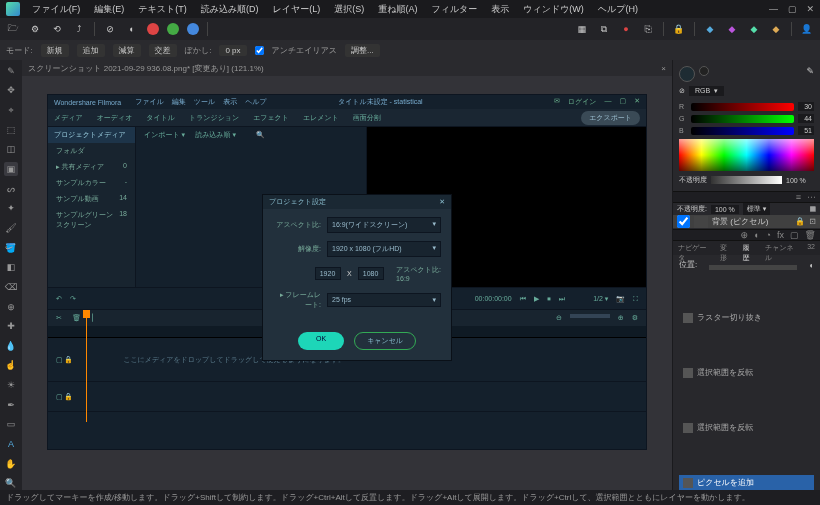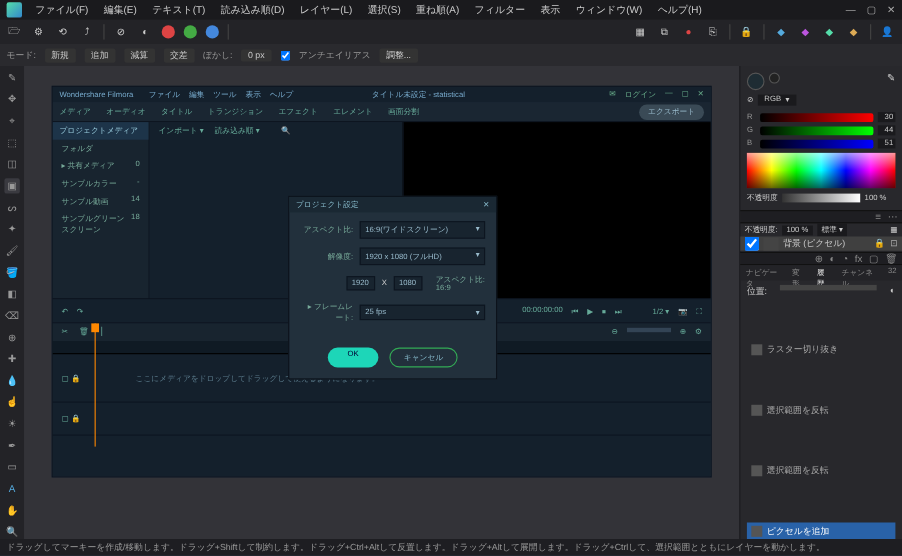--- a/index.html
+++ b/index.html
@@ -84,21 +84,21 @@
 .rp-layers-hd .sel { background: #1a1a1d; padding: 1px 4px; }
 .rp-layer { height: 18px; display: flex; align-items: center; padding: 0 4px; gap: 4px; font-size: 8px; margin-bottom: 1px; }
 .rp-layer.active { background: #2962a8; color: #fff; }
 .rp-layer .thumb { width: 14px; height: 12px; background: #444; }
 .rp-layer .icons { margin-left: auto; display: flex; gap: 4px; color: #aaa; }
 .rp-spacer { flex: 1; }
 .rp-adjust-tabs { height: 14px; display: flex; font-size: 7px; background: #232327; }
 .rp-adjust-tabs span { padding: 2px 5px; color: #888; }
 .rp-adjust-tabs span.active { color: #ddd; }
 .rp-adjust-body { padding: 4px 6px; font-size: 8px; }
-.rp-adjust-row { display: flex; align-items: flex-start; margin-bottom: 2px; gap: 12px; }
+.rp-adjust-row { display: flex; align-items: flex-end; margin-bottom: 2px; gap: 12px; }
 .rp-adjust-row .bar { flex: 1; height: 5px; background: #444; }
 .rp-list-item { display: flex; align-items: center; gap: 4px; padding: 2px 4px; font-size: 8px; color: #aaa; margin-top: 40px; }
 .rp-list-item.active { background: #2962a8; color: #fff; }
 .rp-list-item .ic { width: 10px; height: 10px; background: #555; }
 .statusbar { height: 15px; background: #1e1e22; display: flex; align-items: center; padding: 0 6px; font-size: 8px; color: #999; }
 .rp-dropdown { display: flex; align-items: center; gap: 4px; margin-bottom: 6px; font-size: 7px; }
 .rp-dropdown .box { background: #1a1a1d; padding: 1px 6px; display: flex; gap: 4px; }
 </style>
 </head>
 <body>
@@ -187,20 +187,24 @@
     <span class="tool">☝</span>
     <span class="tool">☀</span>
     <span class="tool">✒</span>
     <span class="tool">▭</span>
     <span class="tool" style="color:#5ad">A</span>
     <span class="tool">✋</span>
     <span class="tool">🔍</span>
   </div>
 
   <div class="center">
+    <div class="tabbar">
+      <span>スクリーンショット 2021-09-29 936.08.png* [変更あり] (121.1%)</span>
+      <span class="x">×</span>
+    </div>
     <div class="canvas-wrap">
 
       <div class="embedded-app">
         <div class="emb-title">
           <span>Wondershare Filmora</span>
           <span style="margin-left:14px">ファイル</span>
           <span style="margin-left:8px">編集</span>
           <span style="margin-left:8px">ツール</span>
           <span style="margin-left:8px">表示</span>
           <span style="margin-left:8px">ヘルプ</span>

